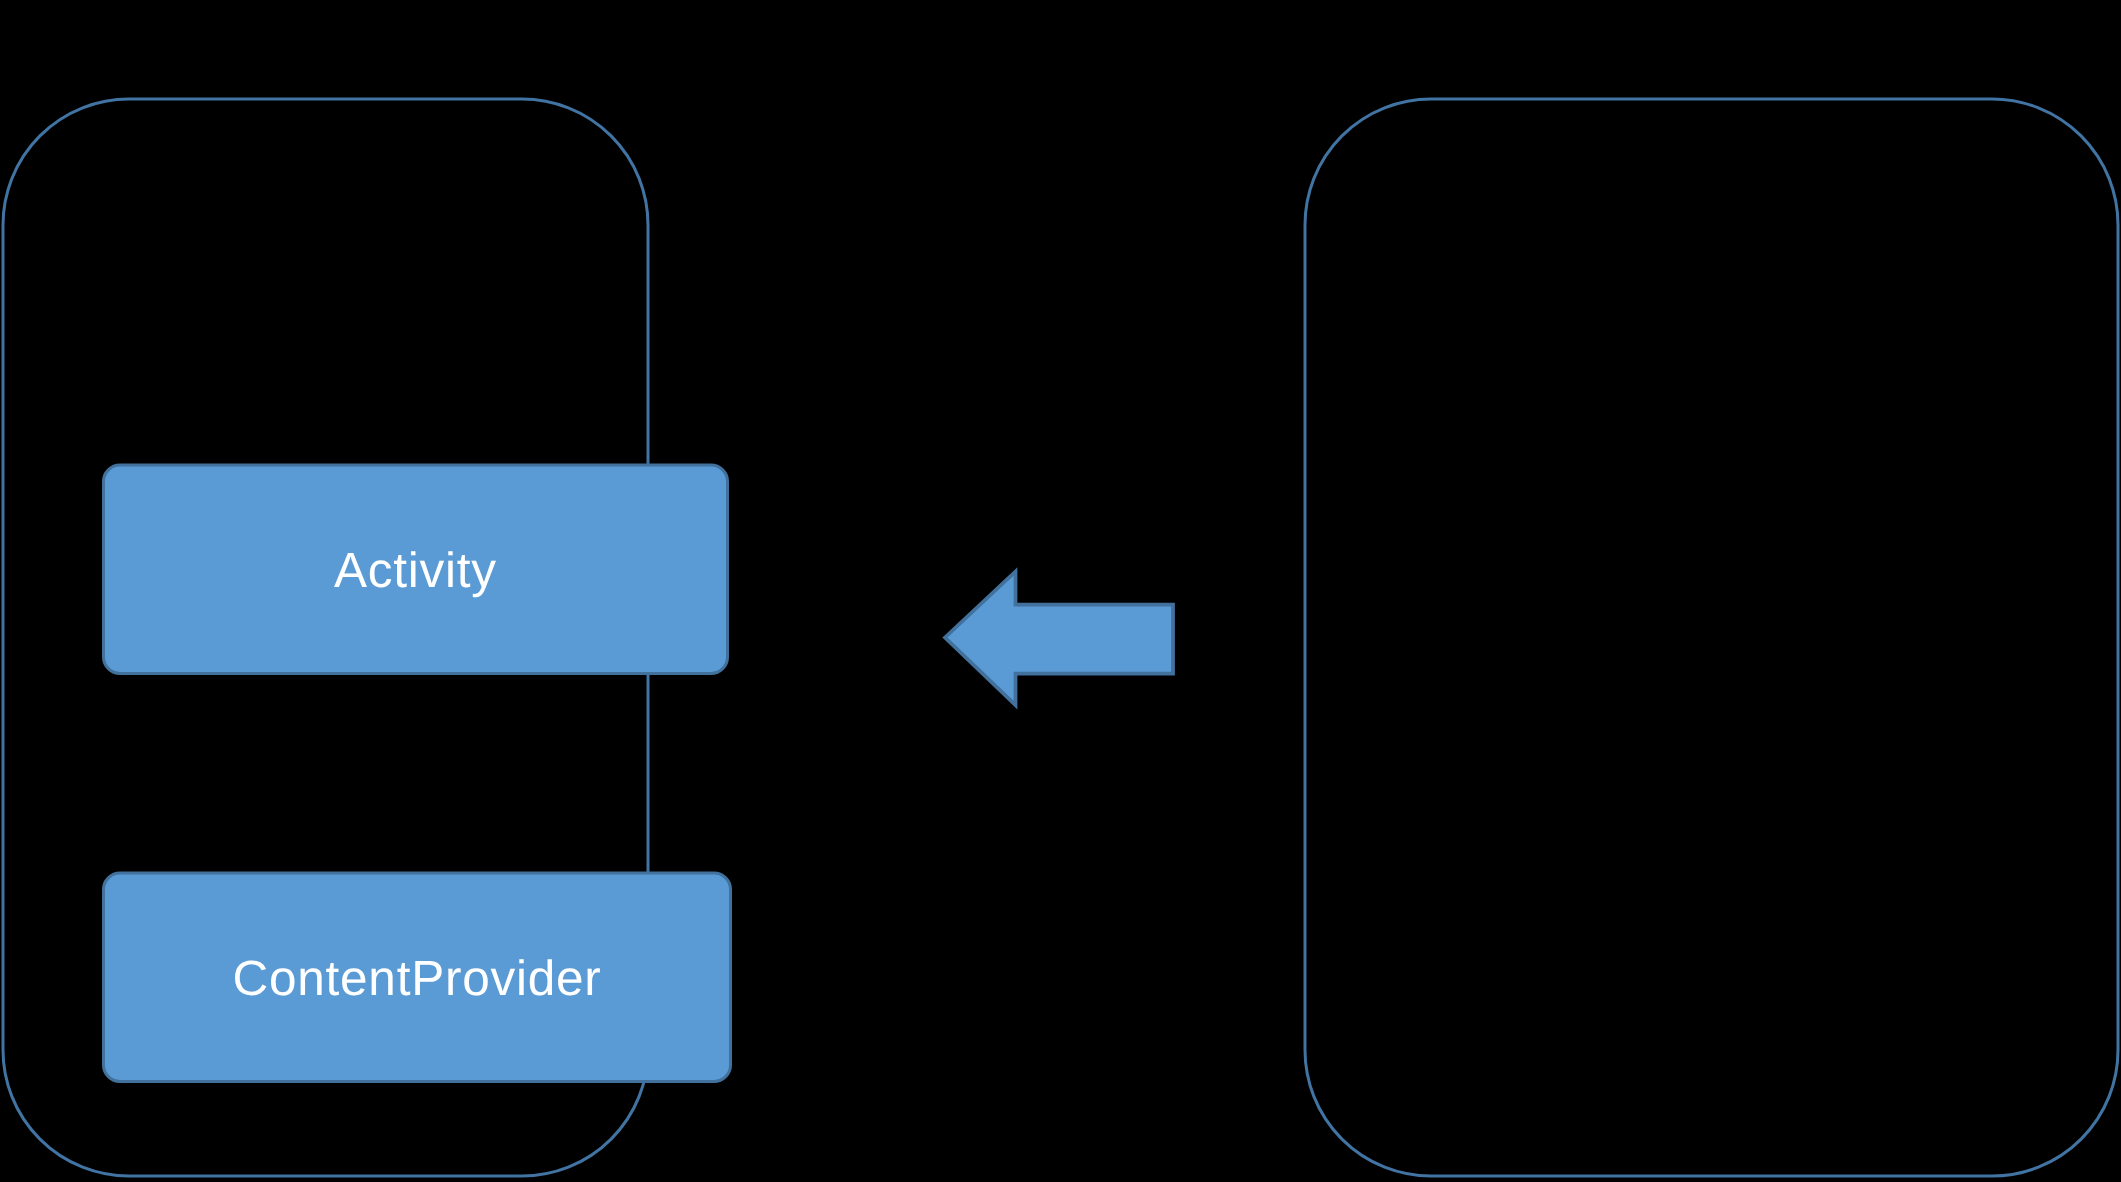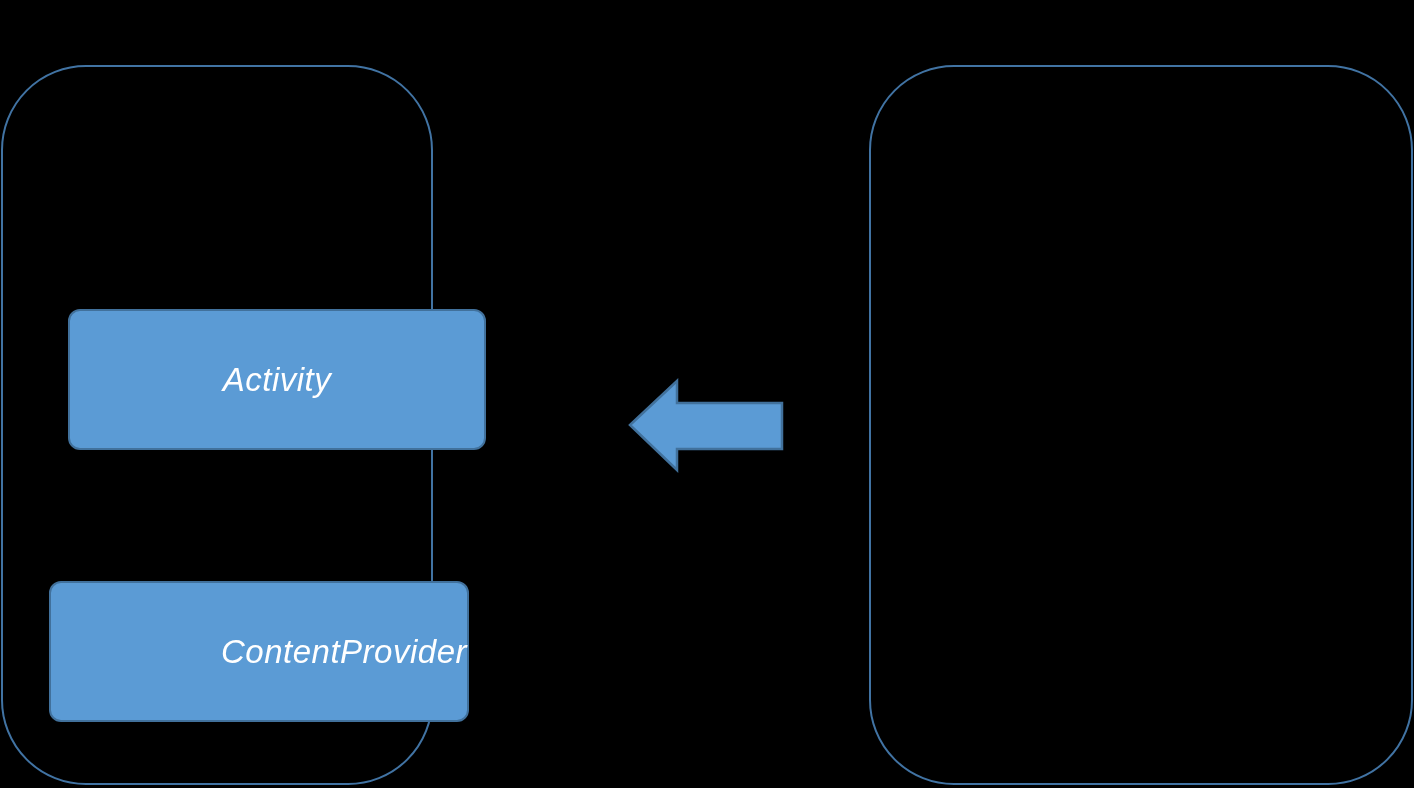--- a/index.html
+++ b/index.html
@@ -17,39 +17,39 @@
     width:1414px;height:788px;
     background:var(--bg);
   }
   .big-container{
     position:absolute;
     border:2px solid var(--container-line);
     border-radius:85px;
     background:transparent;
   }
   .container-left{
-    left:1px;top:65px;width:432px;height:720px;font-style:italic;
+    left:1px;top:65px;width:432px;height:720px;
   }
   .container-right{
     left:869px;top:65px;width:544px;height:720px;
   }
   .node-box{
     position:absolute;
     background:var(--box-fill);
     border:2px solid var(--box-line);
     border-radius:12px;
     display:flex;
     align-items:center;
     justify-content:center;
   }
   .box-activity{
     left:65px;top:242px;width:418px;height:141px;
   }
   .box-contentprovider{
-    left:46px;top:514px;width:420px;height:141px;justify-content:flex-end;
+    left:65px;top:514px;width:420px;height:141px;
   }
   .node-label{
     color:var(--label-color);
     font-size:33px;
     font-weight:400;
     letter-spacing:0.5px;
     white-space:nowrap;
   }
   .arrow-svg{
     position:absolute;

